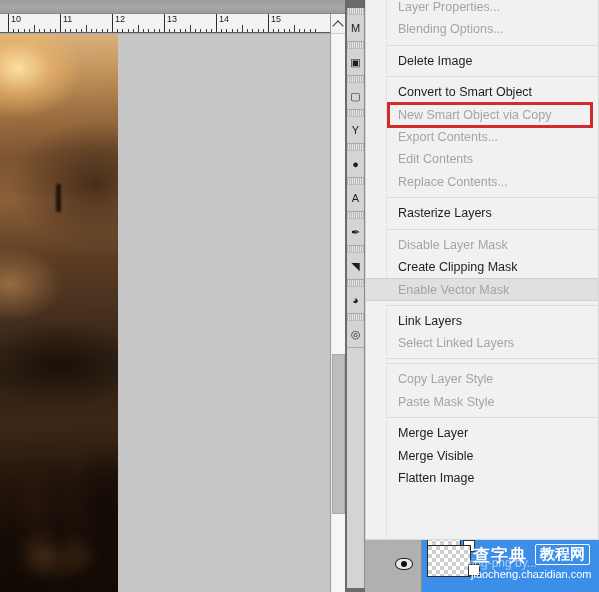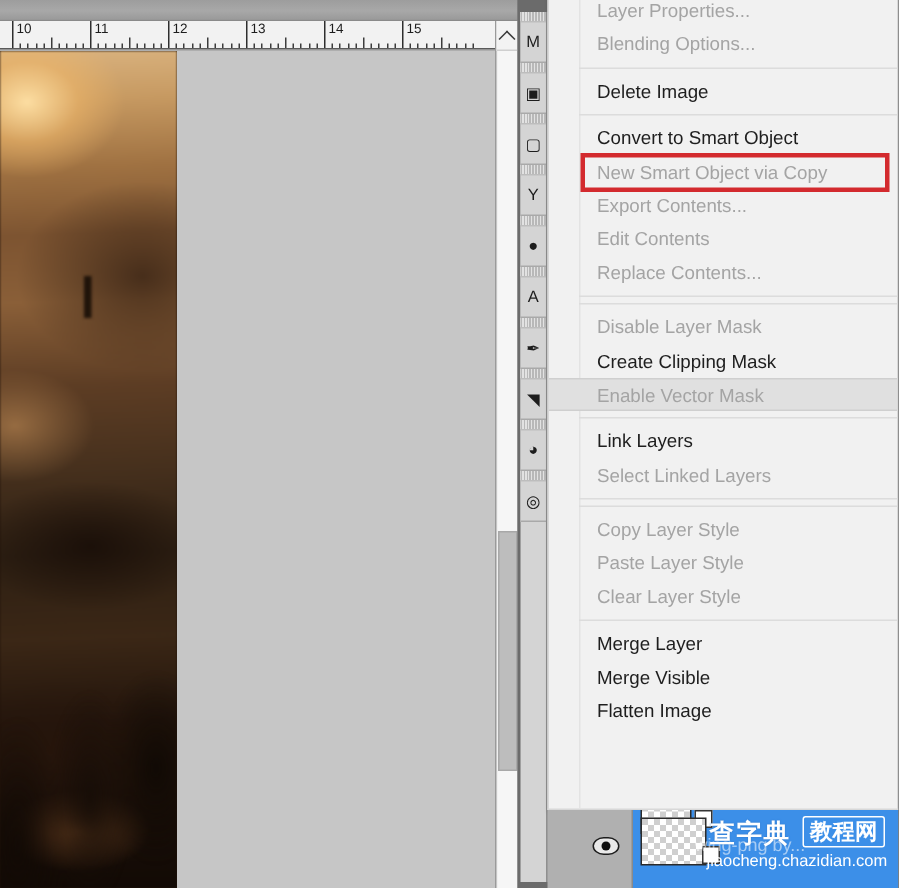--- a/index.html
+++ b/index.html
@@ -458,32 +458,32 @@
         <div class="mi disabled">Blending Options...</div>
         <div class="sep"></div>
         <div class="mi">Delete Image</div>
         <div class="sep"></div>
         <div class="mi">Convert to Smart Object</div>
         <div class="mi disabled">New Smart Object via Copy</div>
         <div class="mi disabled">Export Contents...</div>
         <div class="mi disabled">Edit Contents</div>
         <div class="mi disabled">Replace Contents...</div>
         <div class="sep"></div>
+        <div class="mi">Rasterize Layers</div>
         <div class="sep"></div>
         <div class="mi disabled">Disable Layer Mask</div>
         <div class="mi">Create Clipping Mask</div>
         <div class="mi disabled hover">Enable Vector Mask</div>
         <div class="sep"></div>
         <div class="mi">Link Layers</div>
         <div class="mi disabled">Select Linked Layers</div>
         <div class="sep"></div>
         <div class="sep"></div>
         <div class="mi disabled">Copy Layer Style</div>
-        <div class="mi disabled">Paste Layer Style</div>
-        <div class="mi disabled">Clear Layer Style</div>
+        <div class="mi disabled">Paste Mask Style</div>
         <div class="sep"></div>
         <div class="mi">Merge Layer</div>
         <div class="mi">Merge Visible</div>
         <div class="mi">Flatten Image</div>
       </div>
     <div id="red-box" style="top: 109.562px; height: 26.3906px; left: 21px; width: 206px;"></div>
   </div>
 
   <div id="layers-panel">
     <div class="lp-colstrip"></div>

